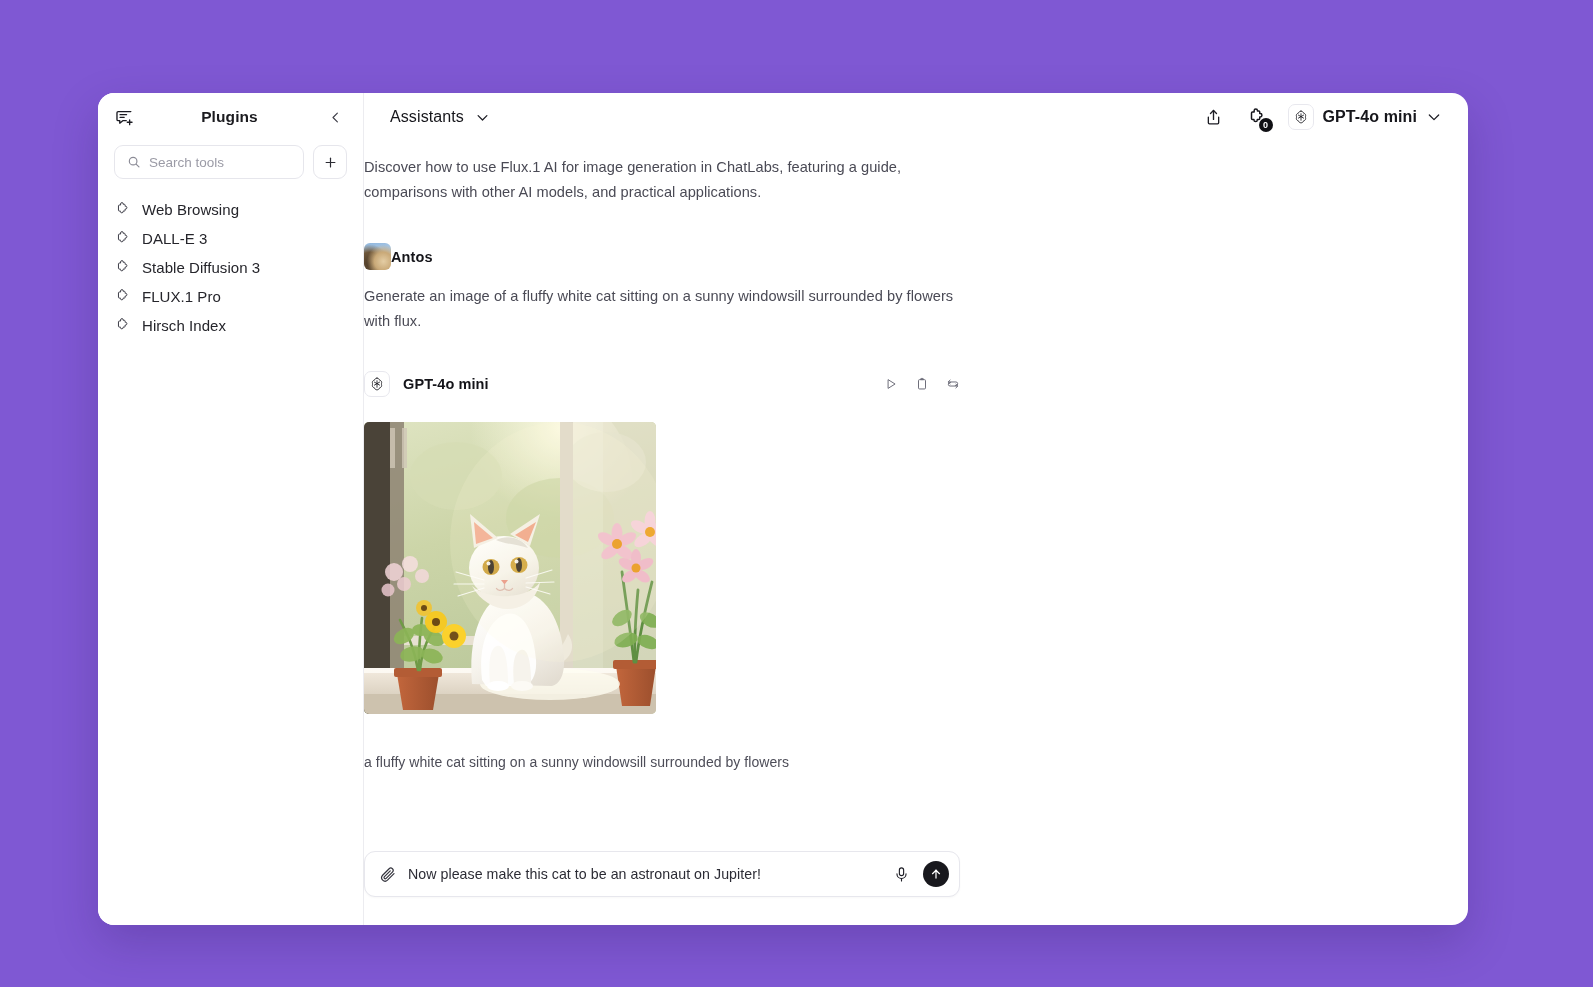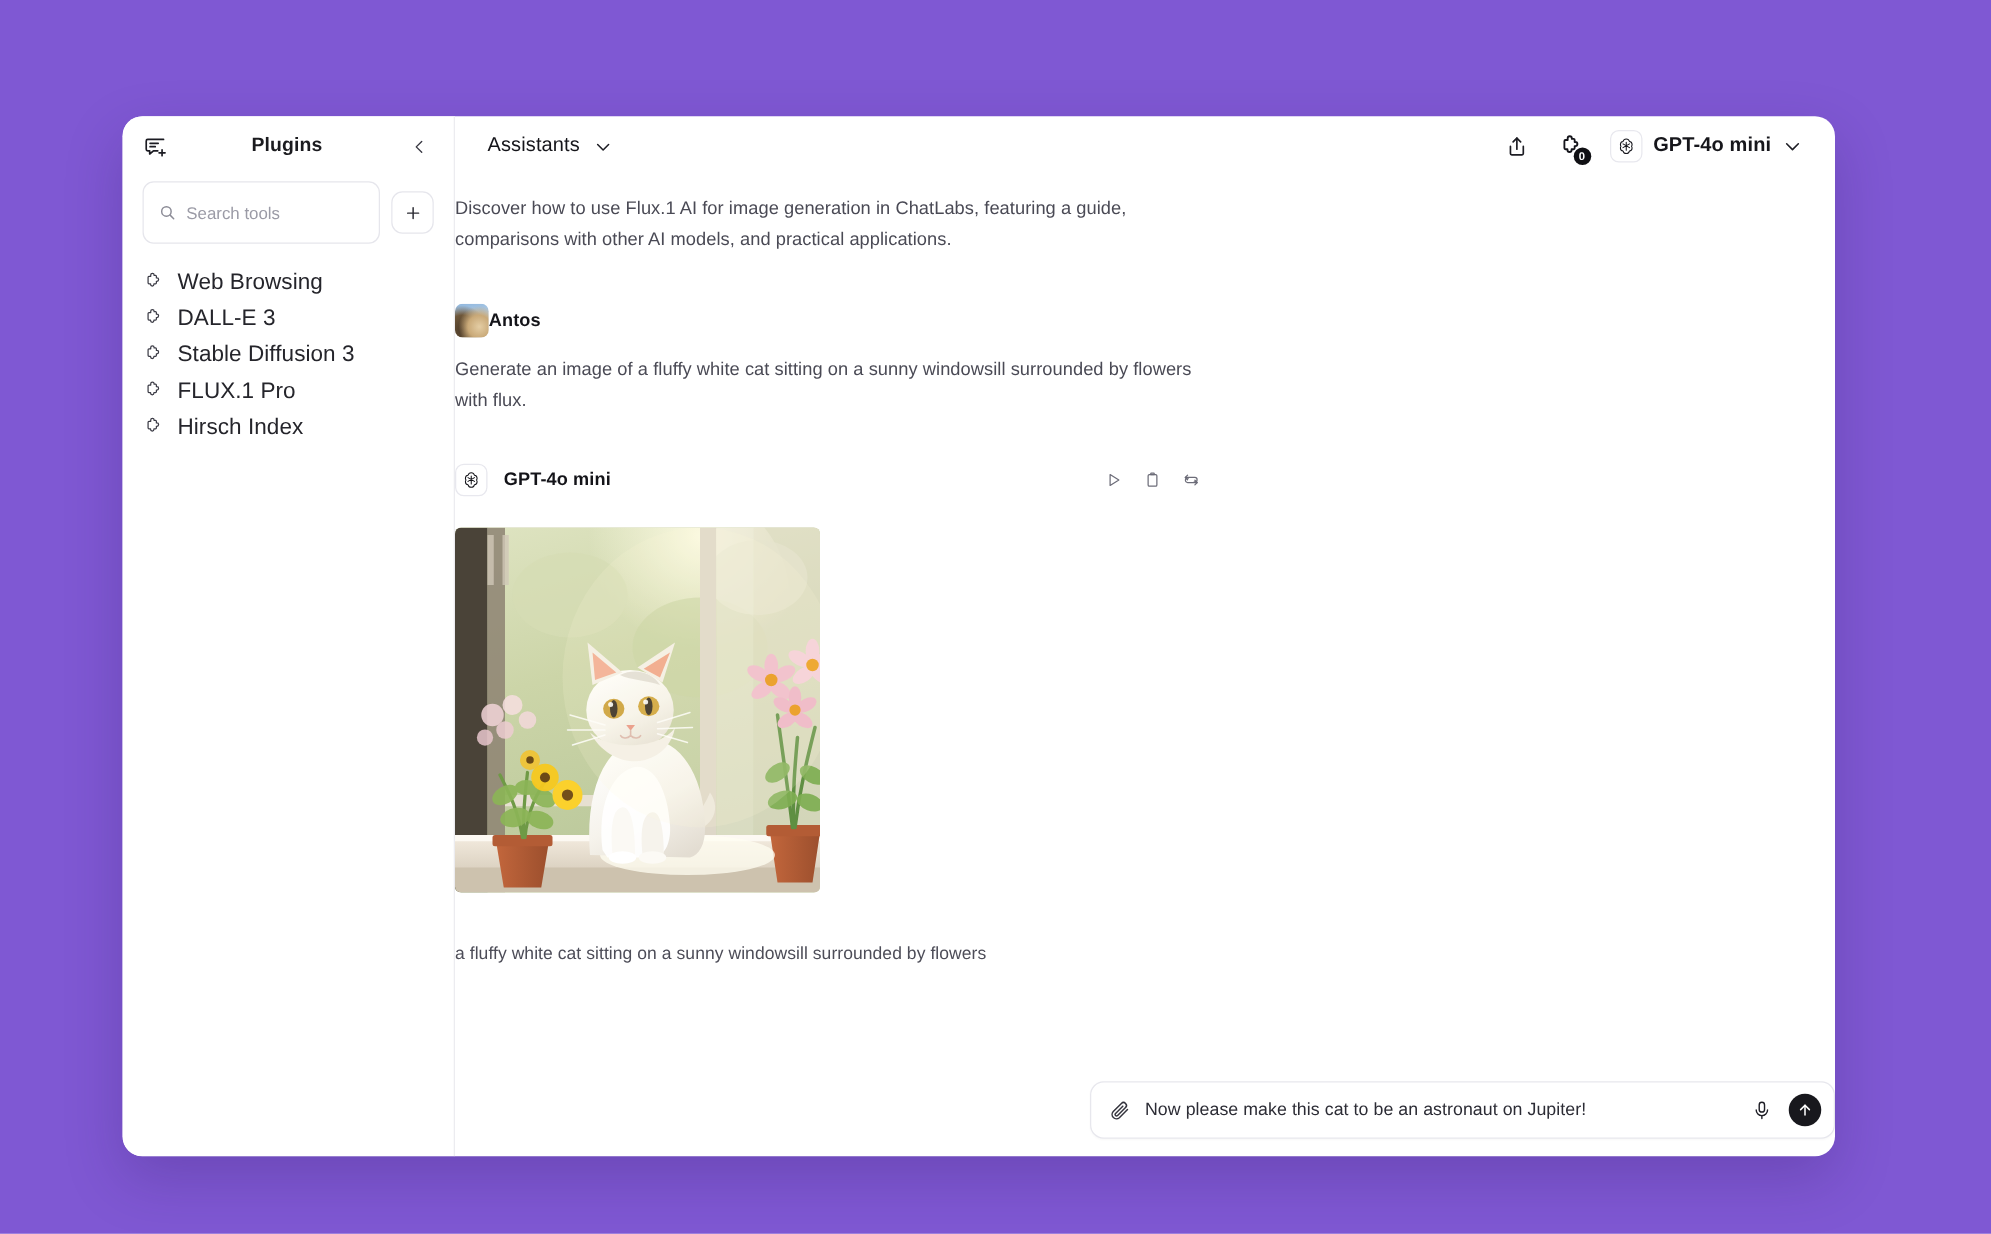--- a/index.html
+++ b/index.html
@@ -70,21 +70,21 @@
 
   .search-row {
     display: flex;
     align-items: center;
     gap: 9px;
     padding: 4px 16px 0 16px;
   }
 
   .search-box {
     flex: 1;
-    height: 50px;
+    height: 34px;
     border: 1px solid #e6e6ec;
     border-radius: 9px;
     display: flex;
     align-items: center;
     gap: 8px;
     padding: 0 12px;
     background: #fff;
   }
 
   .search-input {
@@ -120,21 +120,21 @@
   .tool-item {
     display: flex;
     align-items: center;
     gap: 11px;
     height: 29px;
     padding: 0 16px;
     cursor: pointer;
   }
 
   .tool-label {
-    font-size: 18px;
+    font-size: 15px;
     color: #25252b;
     letter-spacing: 0.05px;
   }
 
   
   .main {
     flex: 1;
     height: 100%;
     display: flex;
     flex-direction: column;
@@ -331,23 +331,23 @@
     font-size: 14px;
     color: #4d4d58;
     letter-spacing: 0.05px;
   }
 
   
   .composer-wrap {
     position: absolute;
     left: 0;
     right: 0;
-    bottom: 14px;
-    display: flex;
-    justify-content: flex-end;
+    bottom: 28px;
+    display: flex;
+    justify-content: flex-start;
   }
 
   .composer {
     width: 596px;
     height: 46px;
     border: 1px solid #e7e7ed;
     border-radius: 11px;
     background: #fff;
     display: flex;
     align-items: center;

